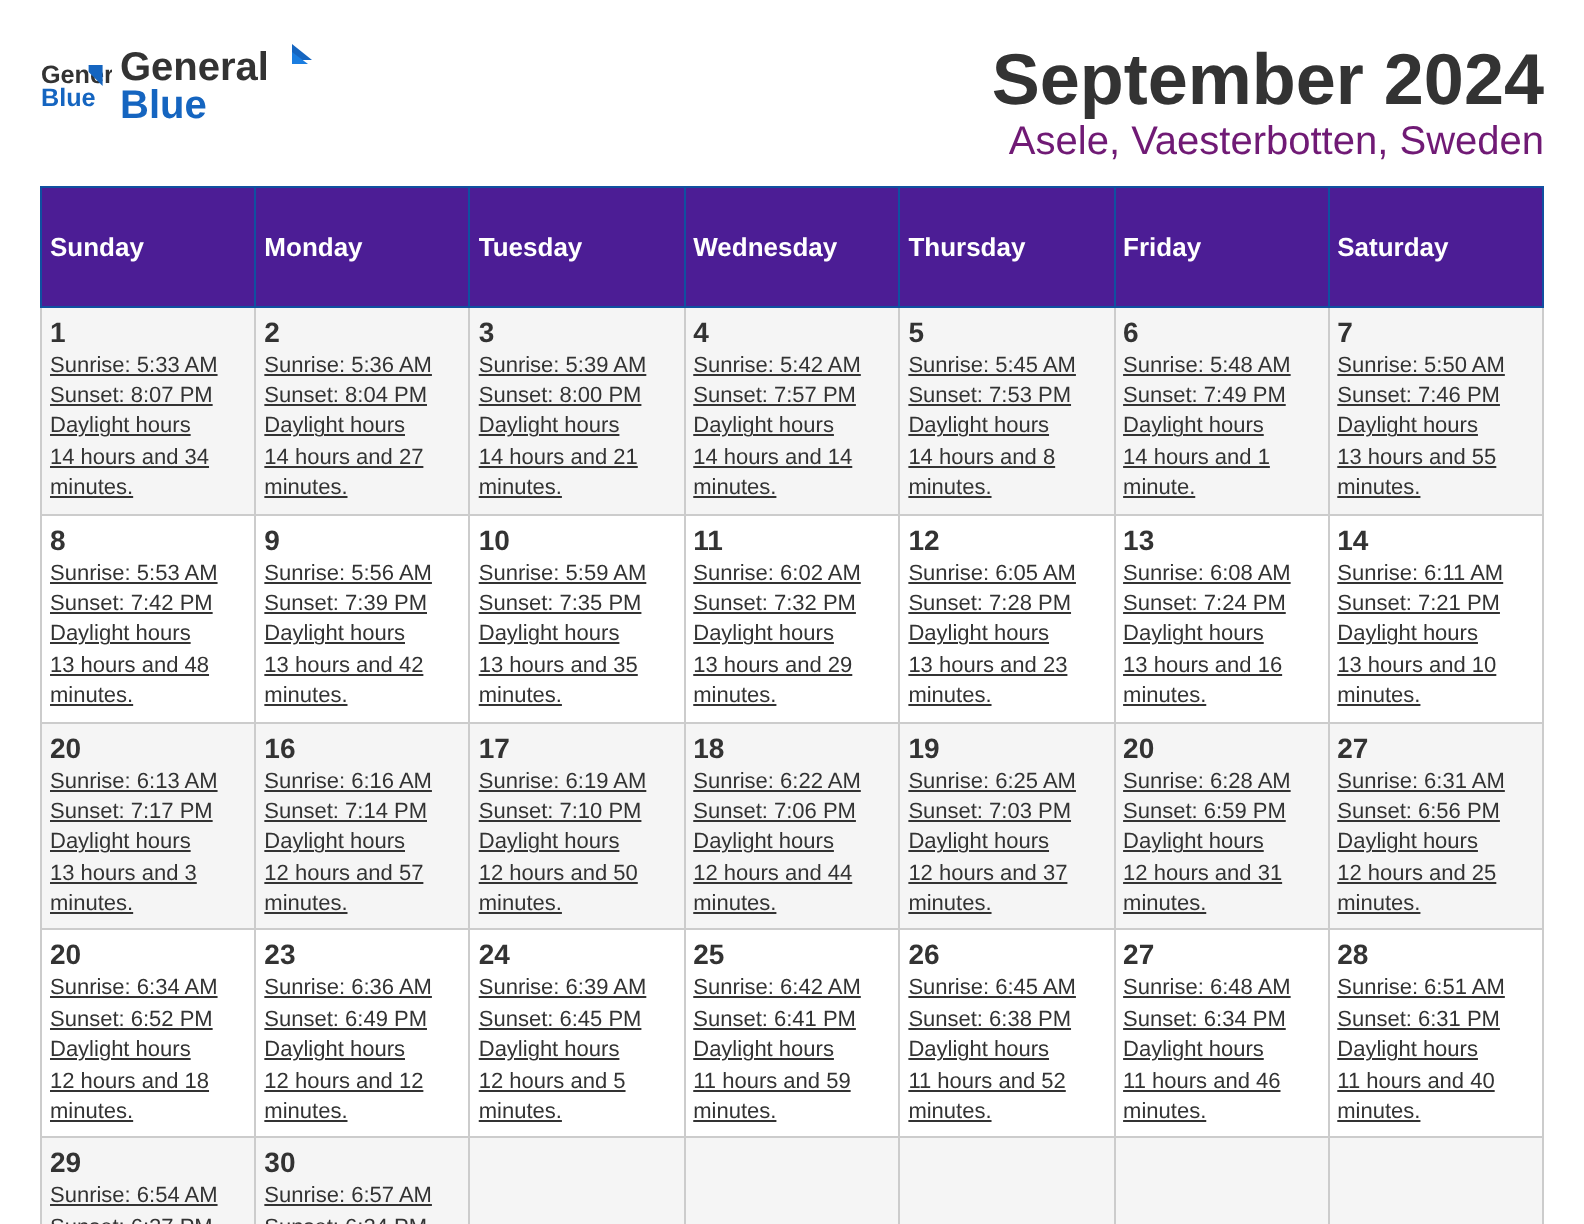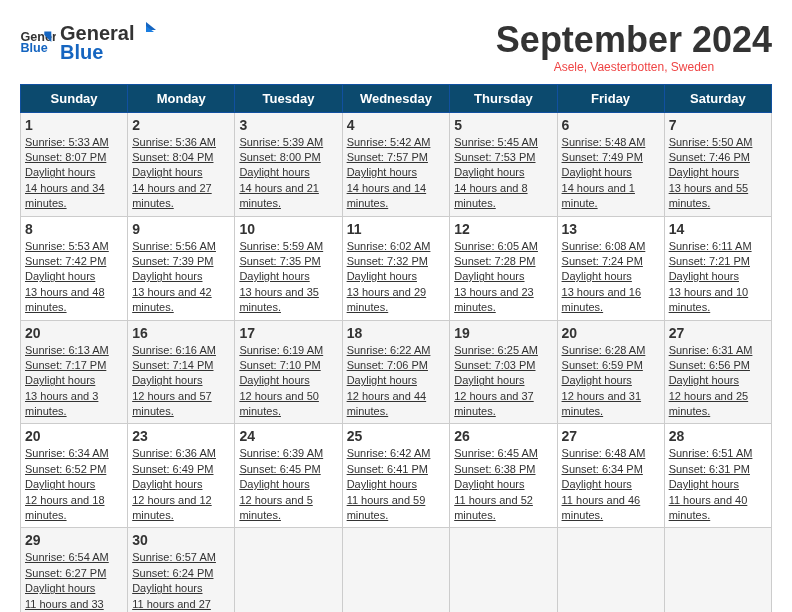--- a/index.html
+++ b/index.html
@@ -19,42 +19,42 @@
     .logo {
       display: flex;
       align-items: center;
       gap: 4px;
     }
     .logo-icon {
       width: 36px;
       height: 28px;
     }
     .title-area {
-      text-align: center;
+      text-align: right;
     }
     .month-title {
       font-size: 36px;
       font-weight: bold;
       color: #333;
       line-height: 1.1;
     }
     .location-title {
-      font-size: 12px;
-      color: #ef4444;
+      font-size: 20px;
+      color: #701a75;
     }
     table {
       width: 100%;
       border-collapse: collapse;
       font-size: 11px;
     }
     thead tr th {
-      background-color: #0c4a6e;
+      background-color: #4c1d95;
       color: #fff;
-      padding: 6px 4px;
-      text-align: center;
+      padding: 22px 4px;
+      text-align: left;
       font-size: 13px;
       font-weight: bold;
       border: 1px solid #1050a0;
     }
     tbody tr td {
       vertical-align: top;
       border: 1px solid #ccc;
       padding: 4px;
       min-height: 80px;
       width: 108px;

